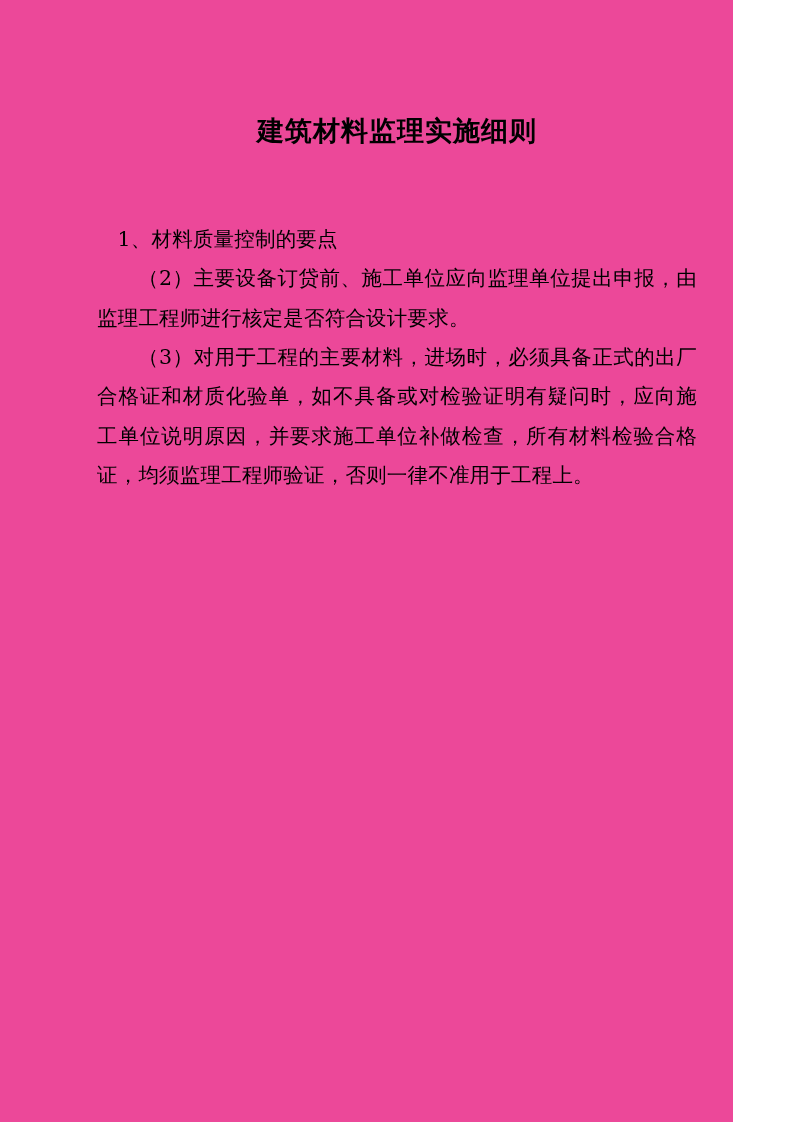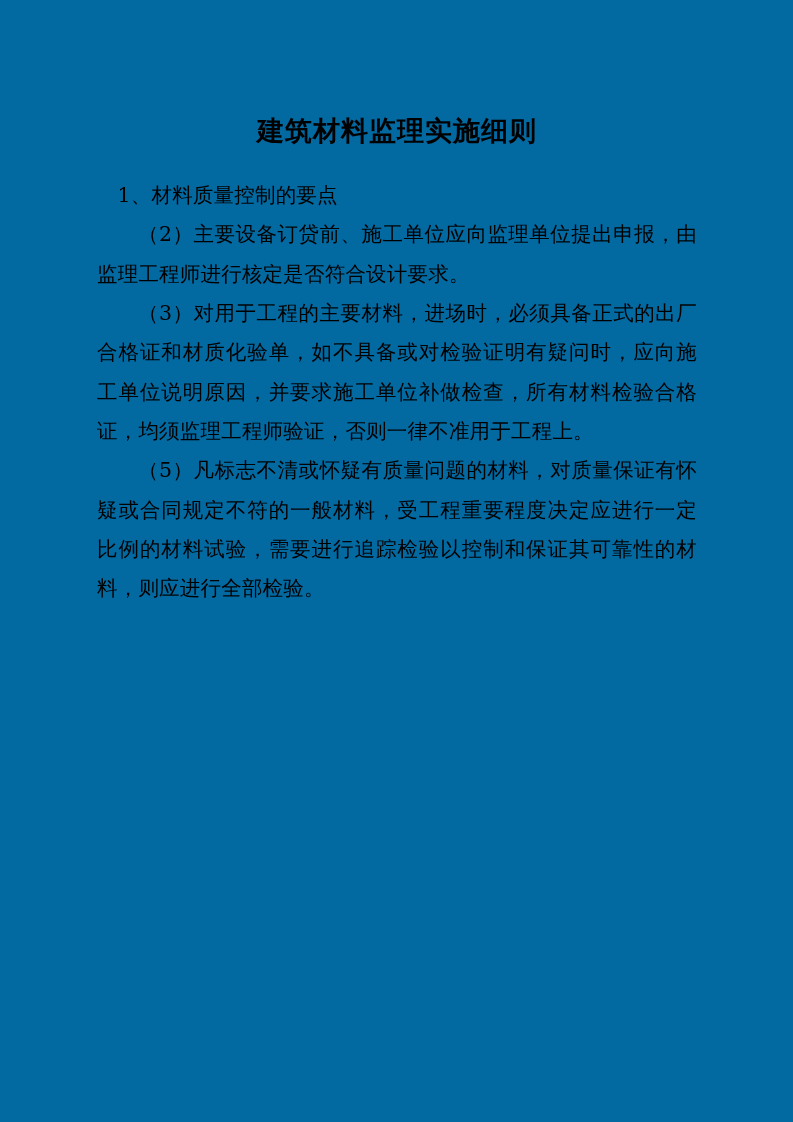--- a/index.html
+++ b/index.html
@@ -9,25 +9,25 @@
   }
   body {
     width: 793px;
     height: 1122px;
     font-family: "DejaVu Sans", sans-serif;
     color: #000000;
     overflow: hidden;
   }
   .page {
     position: relative;
-    width: 793px;
+    width: 733px;
     height: 1122px;
     box-sizing: border-box;
     padding: 0;
-    background: #0369a1;
+    background: #ec4899;
   }
   .doc-body {
     position: absolute;
     left: 97px;
     top: 0;
     width: 600px;
   }
   .doc-title {
     margin: 0;
     padding: 0;
@@ -49,30 +49,30 @@
     margin: 0;
     padding: 0;
     color: #000;
     letter-spacing: 0.2px;
   }
   .para.first-indent {
     text-indent: 2em;
   }
   .para.small-indent {
     text-indent: 1em;
+    margin-top: 44px;
   }
   .gap-after-title {
     height: 26px;
   }
 </style>
 </head>
 <body>
 
 <div class="page">
   <div class="doc-body">
     <h1 class="doc-title">建筑材料监理实施细则</h1>
     <div class="gap-after-title"></div>
     <p class="para small-indent">1、材料质量控制的要点</p>
     <p class="para first-indent">（2）主要设备订贷前、施工单位应向监理单位提出申报，由监理工程师进行核定是否符合设计要求。</p>
     <p class="para first-indent">（3）对用于工程的主要材料，进场时，必须具备正式的出厂合格证和材质化验单，如不具备或对检验证明有疑问时，应向施工单位说明原因，并要求施工单位补做检查，所有材料检验合格证，均须监理工程师验证，否则一律不准用于工程上。</p>
-    <p class="para first-indent">（5）凡标志不清或怀疑有质量问题的材料，对质量保证有怀疑或合同规定不符的一般材料，受工程重要程度决定应进行一定比例的材料试验，需要进行追踪检验以控制和保证其可靠性的材料，则应进行全部检验。</p>
   </div>
 </div>
 
 </body></html>

